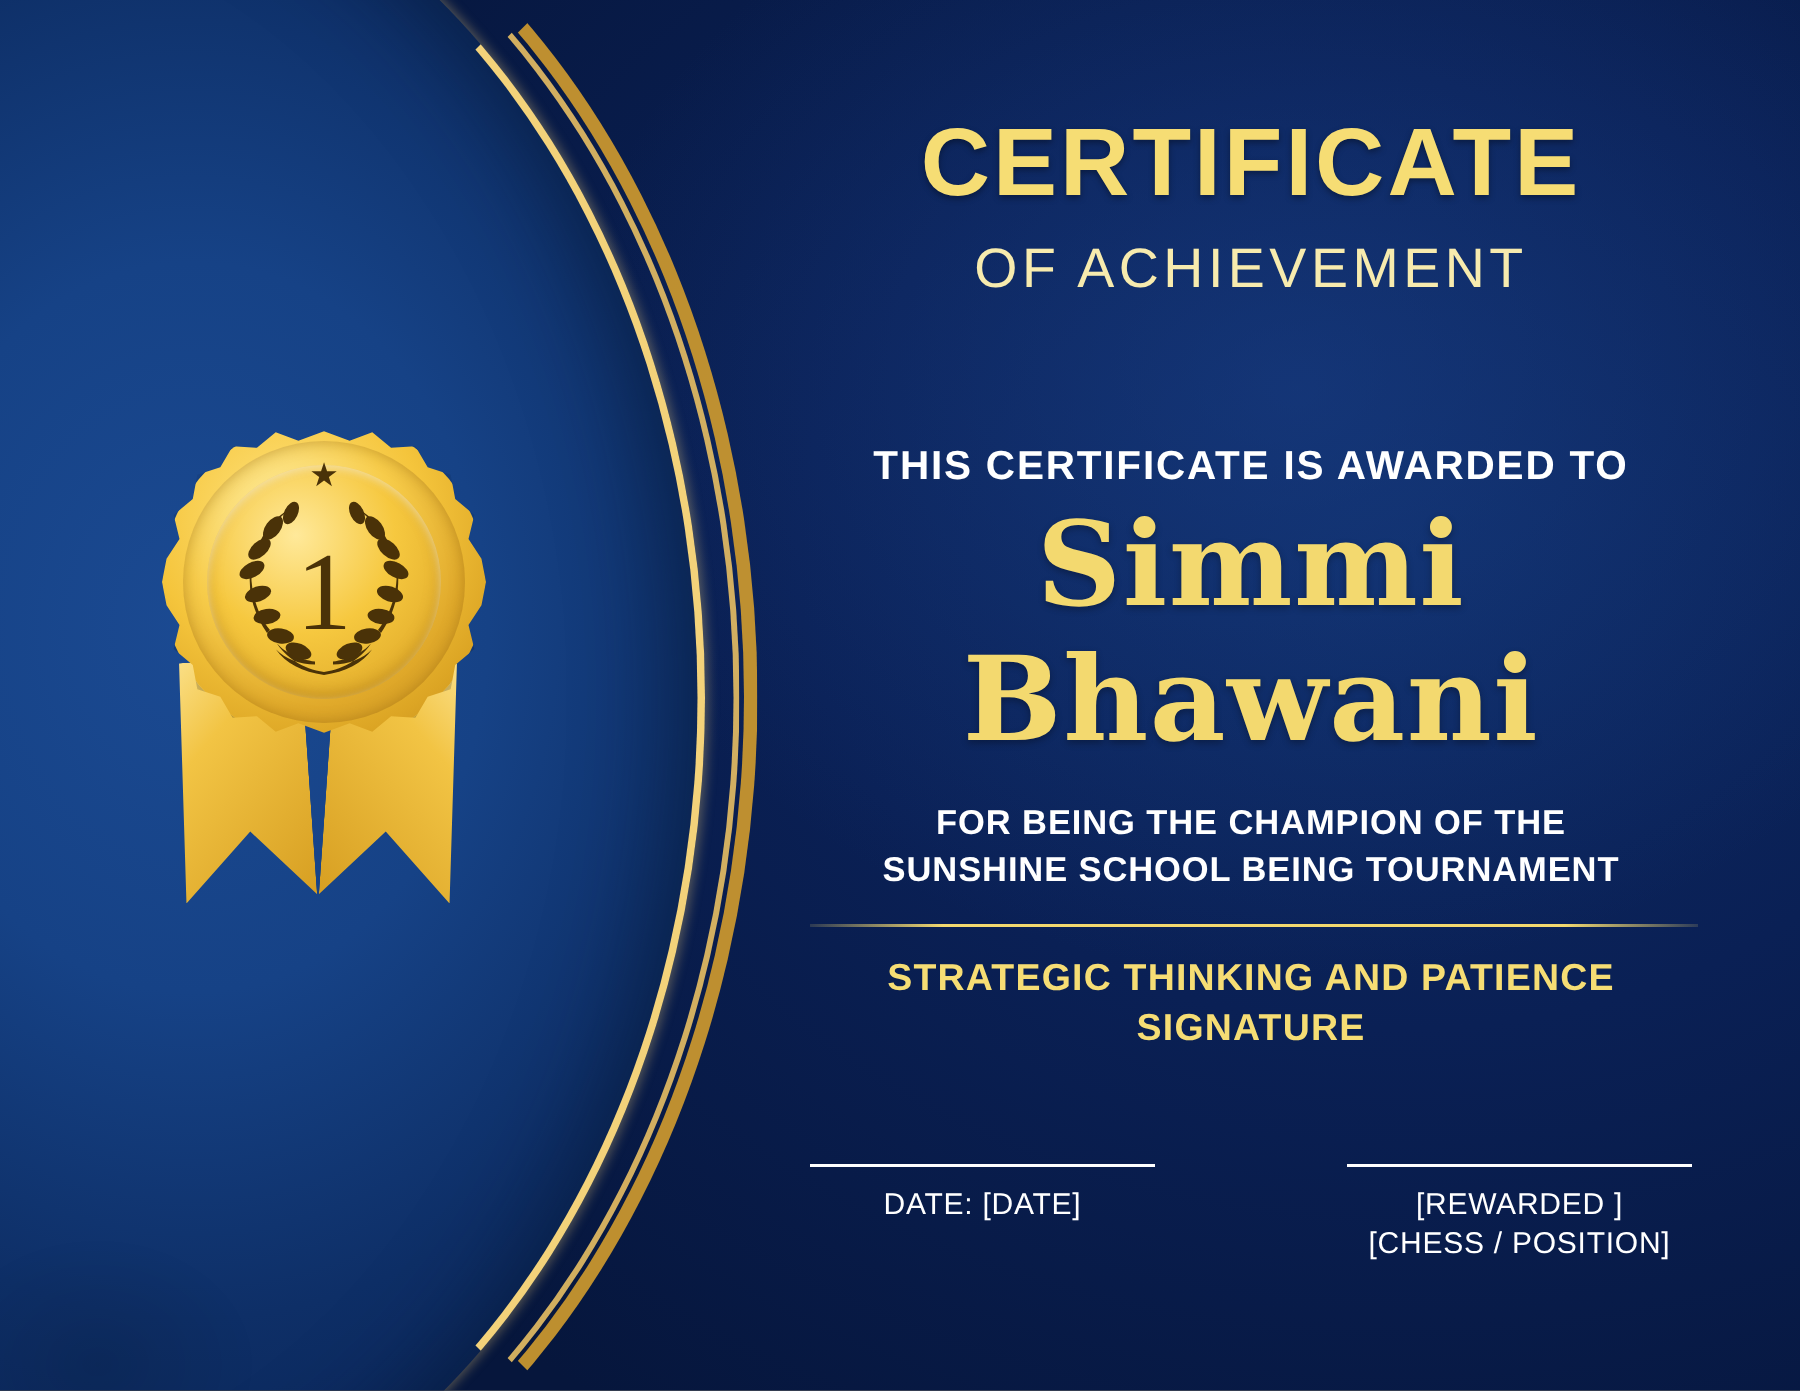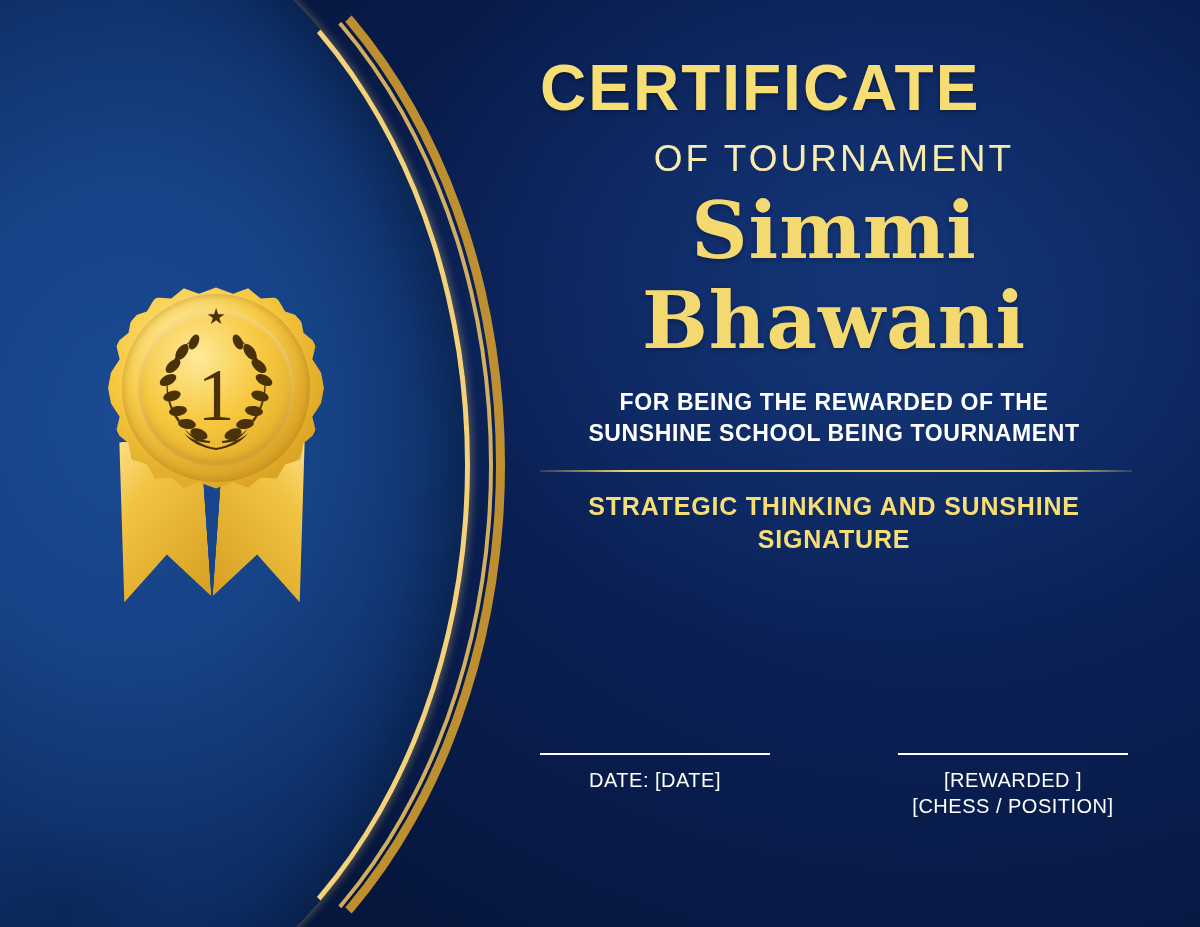--- a/index.html
+++ b/index.html
@@ -202,22 +202,22 @@
   .content {
     position: absolute;
     left: 520px;
     top: 0;
     width: 680px;
     height: 927px;
     padding: 0 72px 0 20px;
   }
 
   .title {
-    margin-top: 56px;
-    text-align: left;
+    margin-top: 76px;
+    text-align: center;
     font-size: 64px;
     font-weight: bold;
     letter-spacing: 2px;
     color: #f6dd74;
     text-shadow: 0 2px 4px rgba(0,0,0,0.35);
     line-height: 1.0;
   }
 
   .subtitle {
     margin-top: 18px;
@@ -273,21 +273,21 @@
     font-weight: bold;
     letter-spacing: 0.8px;
     color: #f6dd74;
     line-height: 1.32;
   }
 
   .footer {
     position: absolute;
     left: 20px;
     right: 72px;
-    top: 753px;
+    top: 776px;
     display: flex;
     justify-content: space-between;
     align-items: flex-start;
   }
 
   .foot-col { width: 230px; }
   .foot-col.left { text-align: center; }
   .foot-col.right { text-align: center; }
 
   .sig-line {
@@ -354,33 +354,34 @@
         </svg>
       </div>
 
       <div class="star">★</div>
       <div class="numeral">1</div>
     </div>
   </div>
 
   <div class="content">
     <div class="title">CERTIFICATE</div>
-    <div class="subtitle">OF TOURNAMENT</div>
-
+    <div class="subtitle">OF ACHIEVEMENT</div>
+
+    <div class="awarded-to">THIS CERTIFICATE IS AWARDED TO</div>
     <div class="recipient">Simmi Bhawani</div>
 
     <div class="reason">
-      <div>FOR BEING THE REWARDED OF THE</div>
+      <div>FOR BEING THE CHAMPION OF THE</div>
       <div>SUNSHINE SCHOOL BEING TOURNAMENT</div>
     </div>
 
     <div class="divider"></div>
 
     <div class="tagline">
-      <div>STRATEGIC THINKING AND SUNSHINE</div>
+      <div>STRATEGIC THINKING AND PATIENCE</div>
       <div>SIGNATURE</div>
     </div>
 
     <div class="footer">
       <div class="foot-col left">
         <div class="sig-line"></div>
         <div class="foot-text">DATE: [DATE]</div>
       </div>
       <div class="foot-col right">
         <div class="sig-line"></div>

